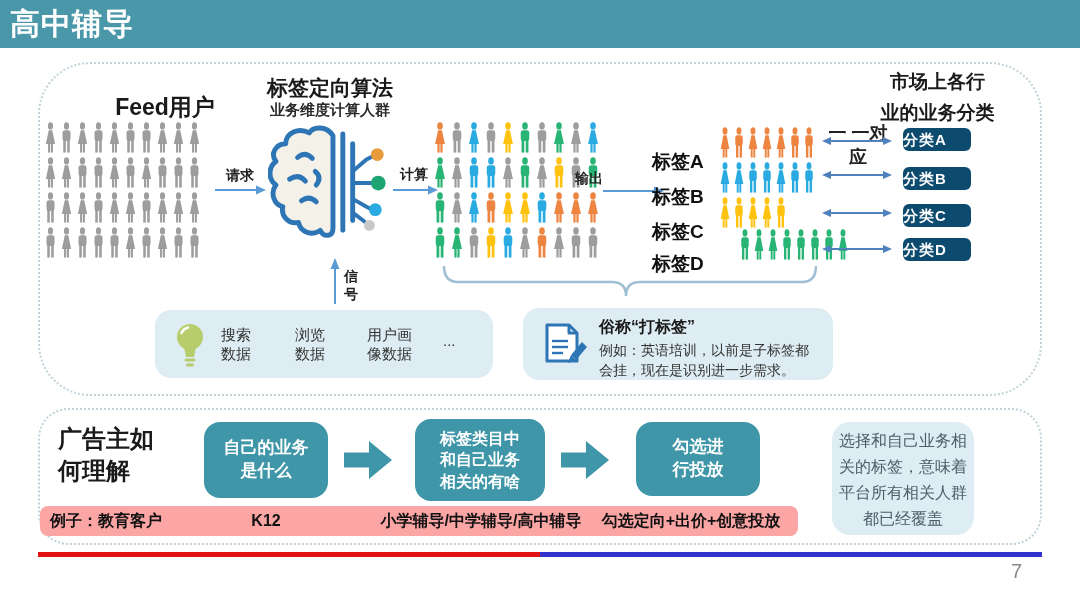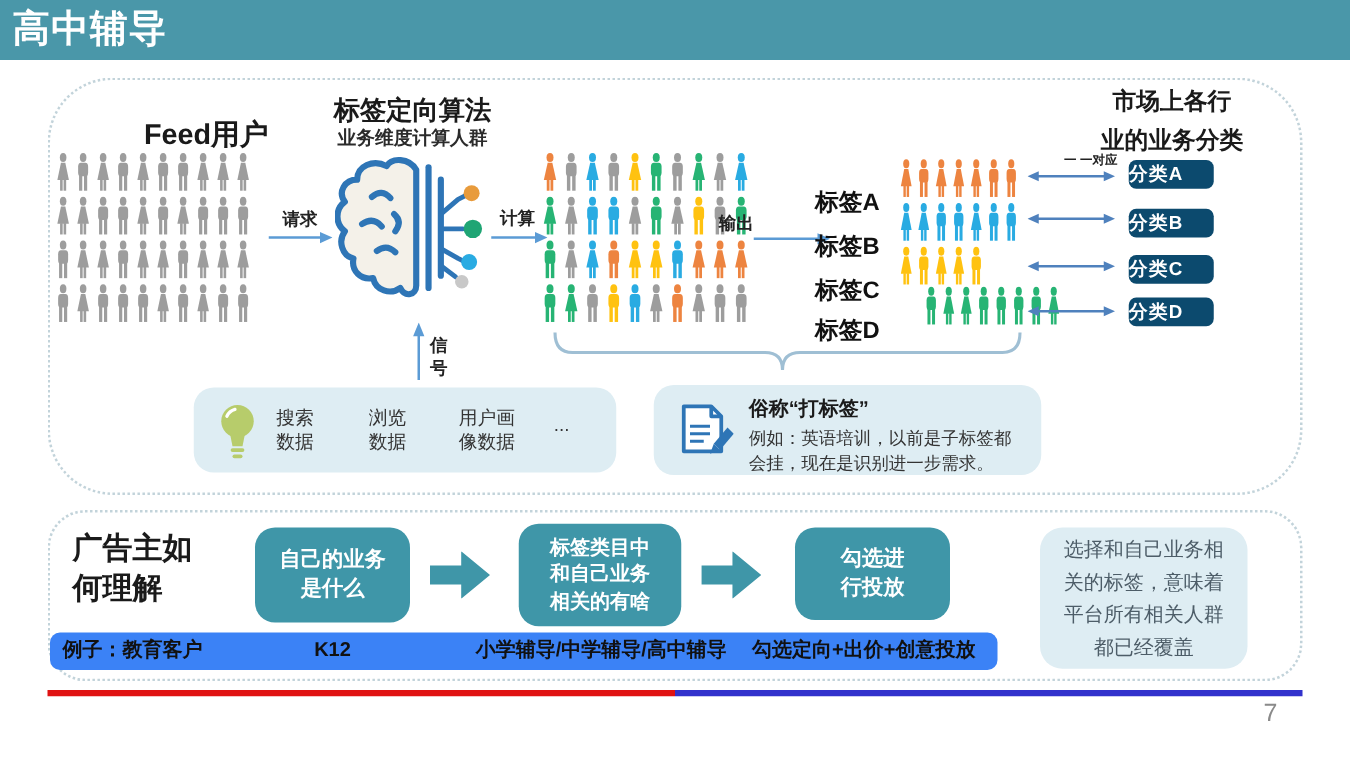--- a/index.html
+++ b/index.html
@@ -32,21 +32,21 @@
   .cat-btn{position:absolute;left:0;width:68px;height:23px;border-radius:6px;background:#0c4a6e;
            color:#fff;font-size:15px;font-weight:bold;text-align:left;line-height:23px;letter-spacing:1px;}
   
   .light-box{background:#DEEDF3;border-radius:16px;}
   .sig-item{position:absolute;top:16px;font-size:15px;color:#333;line-height:1.25;font-weight:500;}
   
   .step-box{background:#3F96A8;border-radius:16px;color:#fff;font-weight:bold;
             display:flex;align-items:center;justify-content:center;text-align:center;line-height:1.35;}
   .block-arrow{background:#3F96A8;clip-path:polygon(0% 30%,52% 30%,52% 0%,100% 50%,52% 100%,52% 70%,0% 70%);}
   
-  #example-band{left:40px;top:506px;width:758px;height:30px;background:#3b82f6;border-radius:8px;}
+  #example-band{left:40px;top:506px;width:758px;height:30px;background:#fca5a5;border-radius:8px;}
   #example-band div{position:absolute;top:0;line-height:30px;font-size:16px;font-weight:bold;color:#111;white-space:nowrap;}
   .centered{transform:translateX(-50%);}
   
   #line-red{left:38px;top:552px;width:502px;height:5px;background:#E01212;}
   #line-blue{left:540px;top:552px;width:502px;height:5px;background:#3232CC;}
   #page-num{left:988px;top:560px;width:34px;text-align:right;font-size:20px;color:#8a8a8a;}
 </style>
 </head>
 <body>
 
@@ -934,21 +934,21 @@
           <svg width="14" height="31" viewBox="0 0 24 36" preserveAspectRatio="none" fill="#27B474">
             <circle cx="12" cy="4.6" r="4.2"></circle>
             <path d="M9.2,9.6 h5.6 l4.6,16 h-14.8 z"></path>
             <rect x="8.1" y="25" width="3.3" height="10.5"></rect>
             <rect x="12.6" y="25" width="3.3" height="10.5"></rect>
           </svg>
         </div>
       </div>
     </div>
 
-  <div class="abs" style="left:822px;top:121px;width:72px;font-size:10px;font-weight:bold;text-align:right;color:#222;">一 一对应</div>
+  <div class="abs" style="left:822px;top:121px;width:72px;font-size:18px;font-weight:bold;text-align:center;color:#222;">一 一对应</div>
   <div class="abs" id="double-arrows" style="left:822px;top:0;width:70px;height:400px;">
       <svg width="70" height="12" style="position: absolute; left: 0px; top: 135px;">
         <line x1="7" y1="6" x2="63" y2="6" stroke="#4F81BD" stroke-width="2"></line>
         <polygon points="0,6 9,2 9,10" fill="#4F81BD"></polygon>
         <polygon points="70,6 61,2 61,10" fill="#4F81BD"></polygon>
       </svg>
       <svg width="70" height="12" style="position: absolute; left: 0px; top: 169px;">
         <line x1="7" y1="6" x2="63" y2="6" stroke="#4F81BD" stroke-width="2"></line>
         <polygon points="0,6 9,2 9,10" fill="#4F81BD"></polygon>
         <polygon points="70,6 61,2 61,10" fill="#4F81BD"></polygon>
@@ -1023,21 +1023,21 @@
   <div class="abs step-box ml" style="left:204px;top:422px;width:124px;height:76px;font-size:17px;">自己的业务
 是什么</div>
   <div class="abs block-arrow" style="left:344px;top:441px;width:48px;height:38px;"></div>
   <div class="abs step-box ml" style="left:415px;top:419px;width:130px;height:82px;font-size:16px;">标签类目中
 和自己业务
 相关的有啥</div>
   <div class="abs block-arrow" style="left:561px;top:441px;width:48px;height:38px;"></div>
   <div class="abs step-box ml" style="left:636px;top:422px;width:124px;height:74px;font-size:17px;">勾选进
 行投放</div>
 
-  <div class="abs light-box ml ctr" style="left:832px;top:422px;width:166px;height:113px;border-radius:18px;font-size:16px;color:#4D5D68;line-height:1.62;padding-top:6px;box-sizing:border-box;">选择和自己业务相
+  <div class="abs light-box ml ctr" style="left:832px;top:422px;width:142px;height:113px;border-radius:18px;font-size:16px;color:#4D5D68;line-height:1.62;padding-top:6px;box-sizing:border-box;">选择和自己业务相
 关的标签，意味着
 平台所有相关人群
 都已经覆盖</div>
 
   <div class="abs" id="example-band">
     <div style="left:10px;">例子：教育客户</div>
     <div class="centered" style="left:226px;">K12</div>
     <div class="centered" style="left:441px;">小学辅导/中学辅导/高中辅导</div>
     <div class="centered" style="left:651px;">勾选定向+出价+创意投放</div>
   </div>

